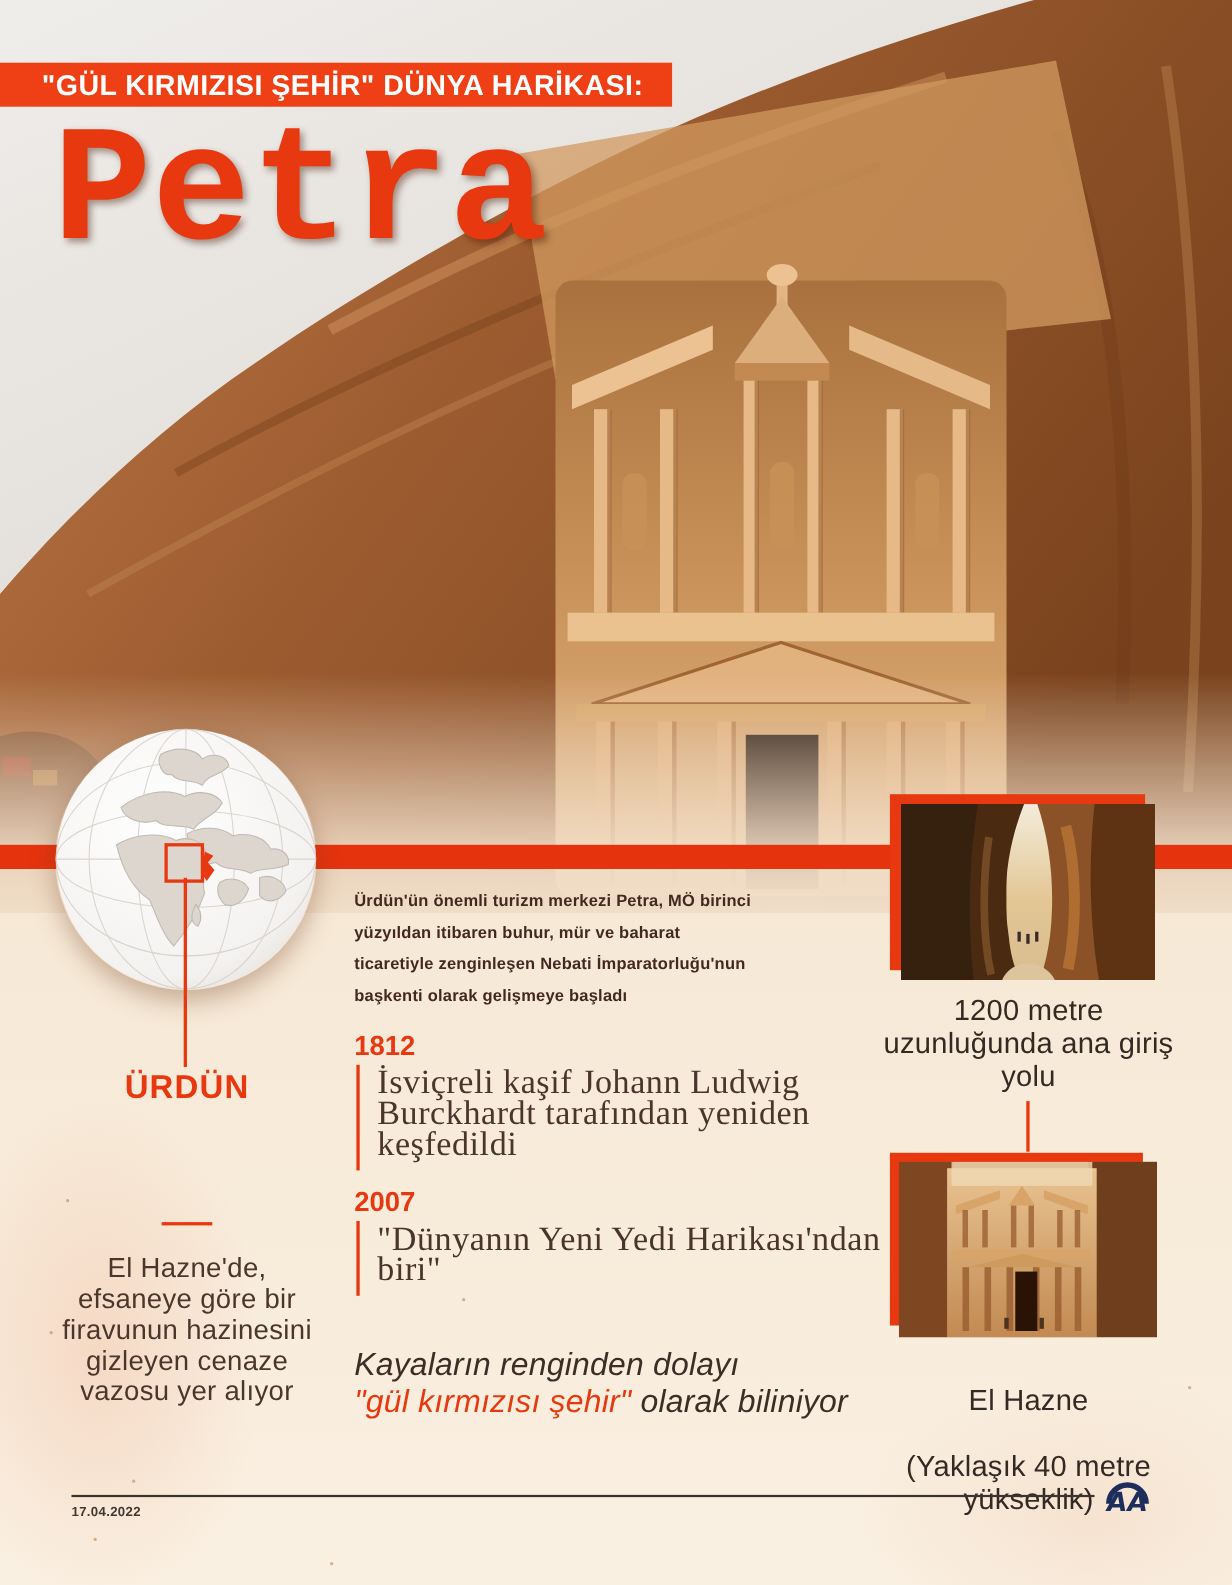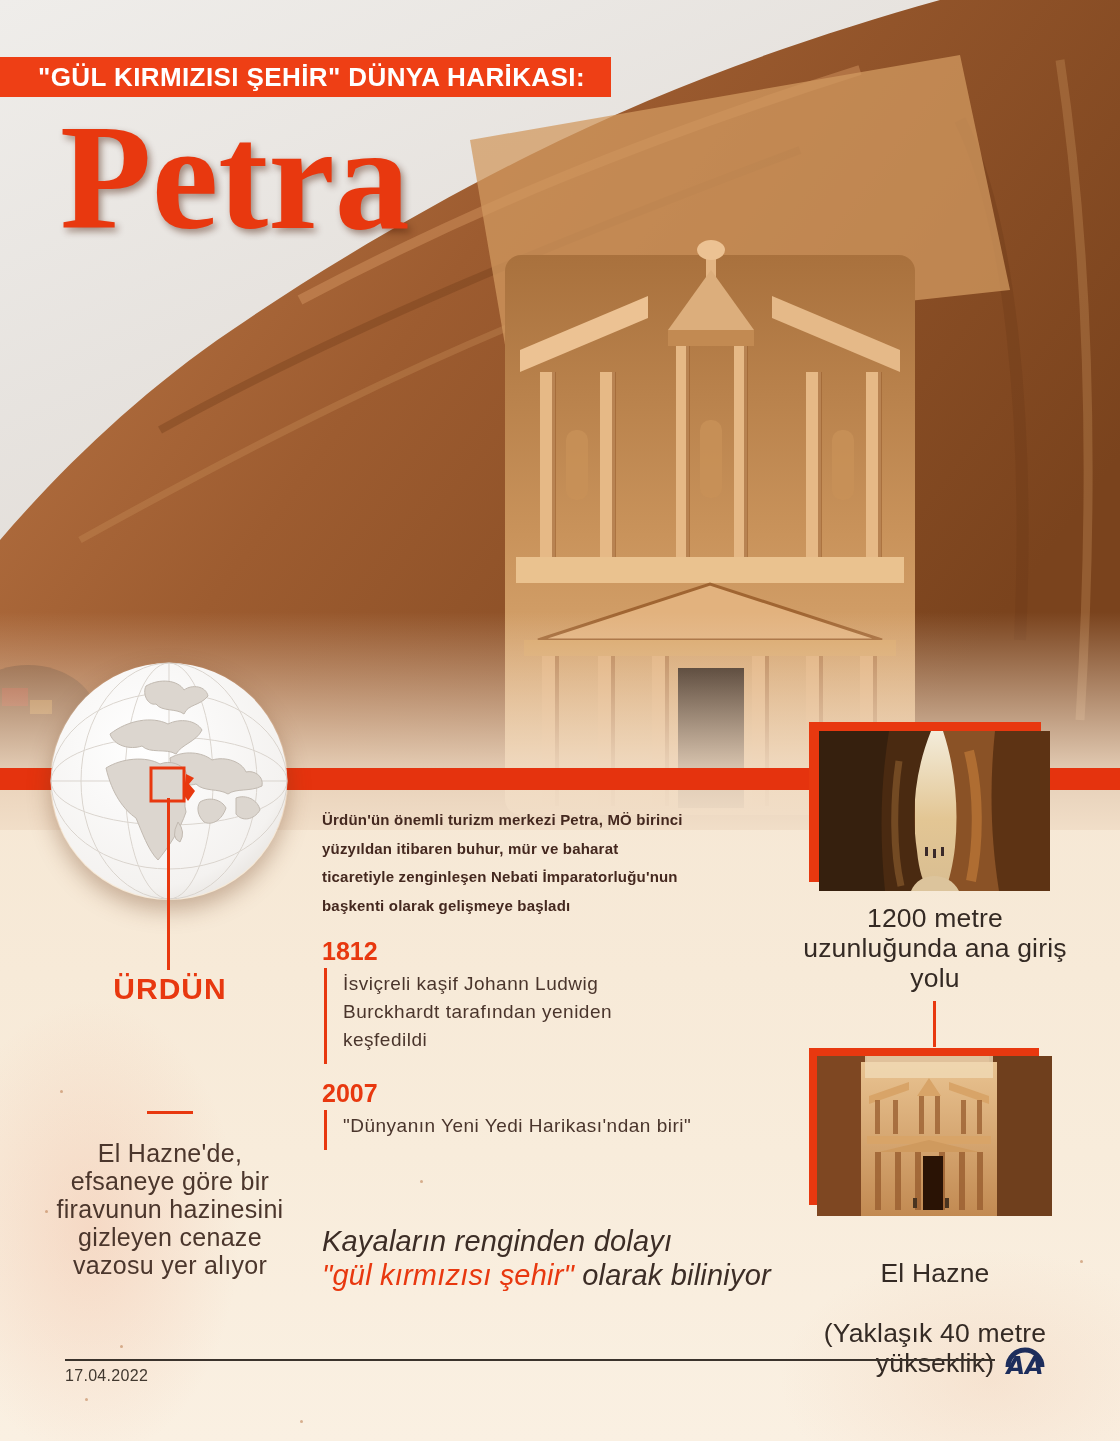--- a/index.html
+++ b/index.html
@@ -12,21 +12,21 @@
   .wash2{left:780px;top:1250px;width:420px;height:260px;background:radial-gradient(closest-side,rgba(235,190,160,.25),rgba(235,190,160,0));}
 
   
   .hero{position:absolute;left:0;top:0;width:1120px;height:830px;z-index:1;}
   
   .divider-bar{position:absolute;left:0;top:768px;width:1120px;height:22px;background:#e5330e;z-index:2;}
 
   
   .kicker{position:absolute;left:0;top:57px;height:40px;line-height:40px;padding:0 26px 0 38px;
           background:#ee3f15;color:#fff;font-size:26px;font-weight:800;letter-spacing:.4px;z-index:5;white-space:nowrap;}
-  .title{position:absolute;left:60px;top:102px;font-family:Liberation Serif, serif;font-weight:700;
+  .title{position:absolute;left:48px;top:102px;font-family:Liberation Mono, monospace;font-weight:700;
          font-size:150px;line-height:1.0;color:#e8380f;z-index:5;
          text-shadow:3px 4px 7px rgba(70,25,5,.45);}
 
   
   .globe{position:absolute;left:50px;top:662px;width:238px;height:238px;z-index:3;border-radius:50%;
          box-shadow:0 10px 22px rgba(110,60,30,.35);}
   .jordan-line{position:absolute;left:167px;top:798px;width:3px;height:172px;background:#e8380f;z-index:4;}
   .country-label{position:absolute;left:55px;top:972px;width:230px;text-align:center;z-index:5;
                  color:#e8380f;font-size:30px;font-weight:800;letter-spacing:1px;}
 
@@ -36,21 +36,21 @@
   .built-text{top:1016px;}
   .legend-text{top:1139px;}
   .mini-divider{position:absolute;left:147px;top:1111px;width:46px;height:3px;background:#e8380f;z-index:5;}
 
   
   .intro{position:absolute;left:322px;top:806px;width:500px;color:#44281f;font-weight:700;
          font-size:15px;line-height:28.5px;letter-spacing:.2px;white-space:pre-line;z-index:5;}
   .timeline{position:absolute;left:322px;top:938px;width:500px;z-index:5;}
   .tl-year{color:#e8380f;font-size:25px;font-weight:800;line-height:26px;margin-top:0;}
   .tl-text{border-left:3px solid #e8380f;padding:2px 0 10px 16px;margin:4px 0 16px 2px;
-           color:#4a352c;font-size:19px;line-height:28px;letter-spacing:.5px;white-space:pre-line;}
+           color:#4a352c;font-size:31px;line-height:28px;letter-spacing:.5px;white-space:pre-line;font-family:Liberation Serif, serif;}
   .quote{position:absolute;left:322px;top:1224px;width:500px;font-style:italic;
          font-size:29px;line-height:34px;color:#3c2d26;z-index:5;letter-spacing:.2px;}
   .quote .hl{color:#e8380f;}
 
   
   .photo-block{position:absolute;z-index:3;}
   .siq-block{left:809px;top:722px;width:241px;height:169px;}
   .hazne-block{left:809px;top:1048px;width:243px;height:168px;}
   .red-mat{position:absolute;left:0;top:0;background:#e8380f;}
   .siq-block .red-mat{width:232px;height:160px;}
@@ -60,21 +60,21 @@
   .hazne-block .photo{left:8px;top:8px;width:235px;height:160px;}
   .caption{position:absolute;left:800px;width:270px;text-align:center;color:#342a24;
            font-size:26.5px;line-height:30px;letter-spacing:.2px;white-space:pre-line;z-index:5;}
   .siq-caption{top:903px;}
   .hazne-caption{top:1228px;}
   .caption .sub{display:block;}
   .connector-line{position:absolute;left:933px;top:1001px;width:3px;height:46px;background:#e8380f;z-index:4;}
 
   
   .footer-line{position:absolute;left:65px;top:1359px;width:930px;height:2px;background:#3b332c;z-index:5;}
-  .footer-date{position:absolute;left:65px;top:1367px;font-size:16px;color:#41382f;letter-spacing:.3px;z-index:5;}
+  .footer-date{position:absolute;left:65px;top:1367px;font-size:12px;color:#41382f;letter-spacing:.3px;z-index:5;font-weight:bold;}
   .agency-logo{position:absolute;left:1001px;top:1343px;width:48px;height:38px;z-index:5;}
 
   
   .speck{position:absolute;width:3px;height:3px;border-radius:50%;background:#b97a4a;opacity:.55;z-index:1;}
 </style>
 </head>
 <body>
 
 <div id="page">
 

